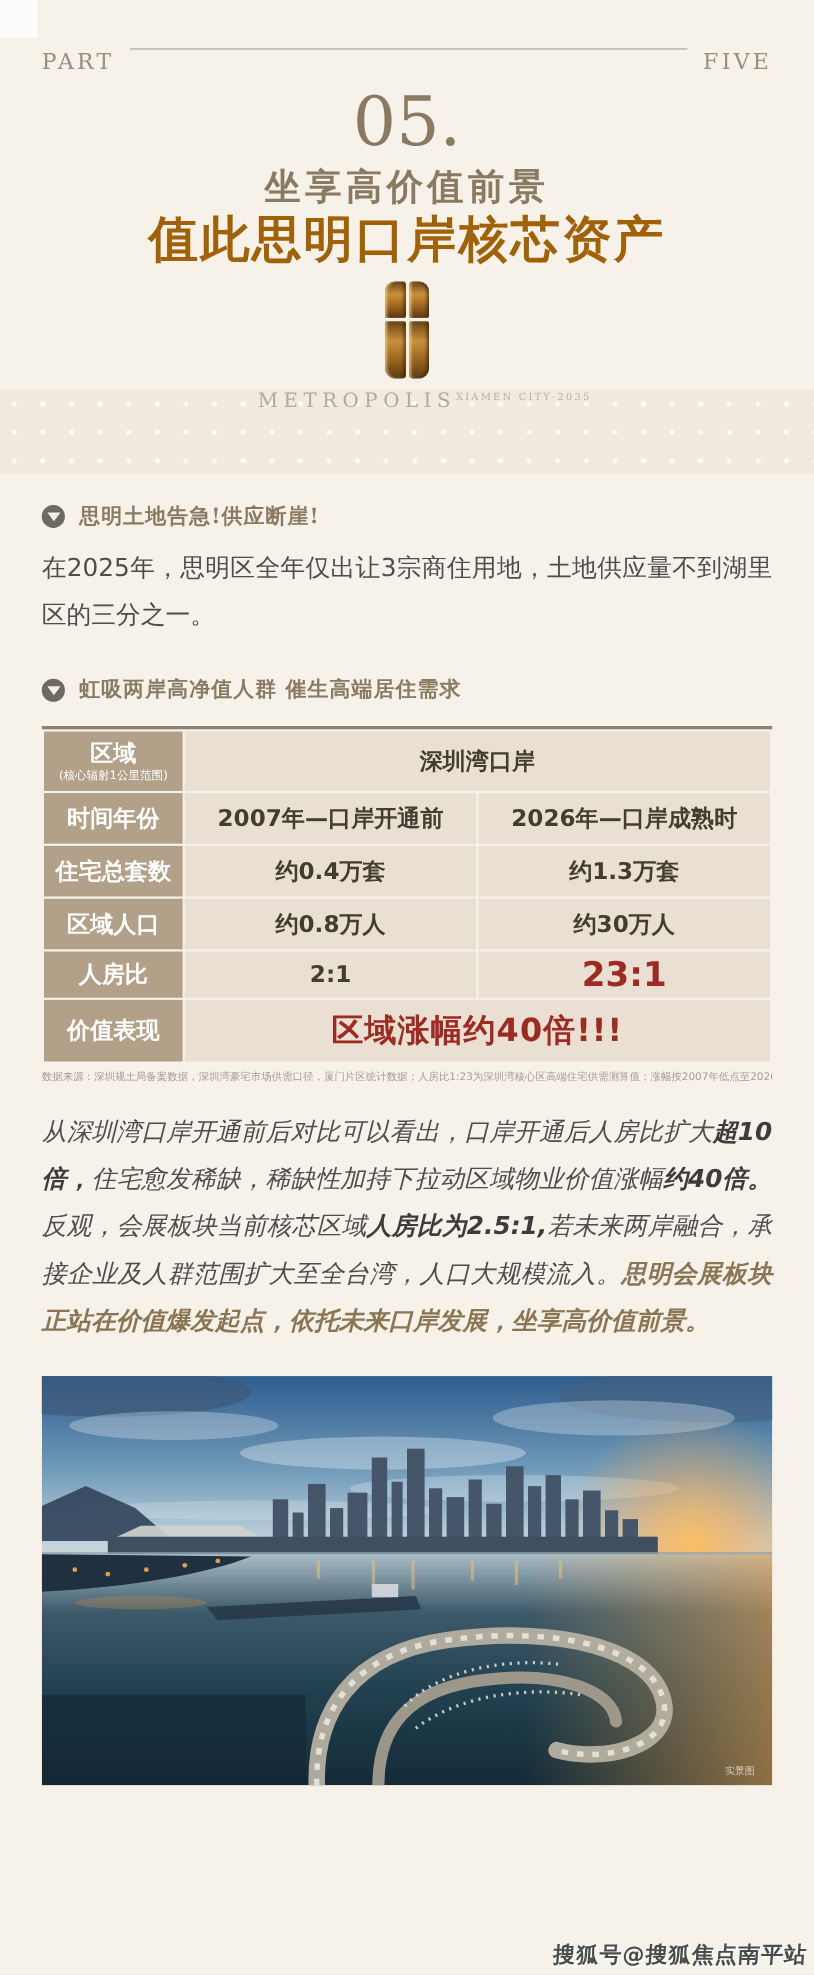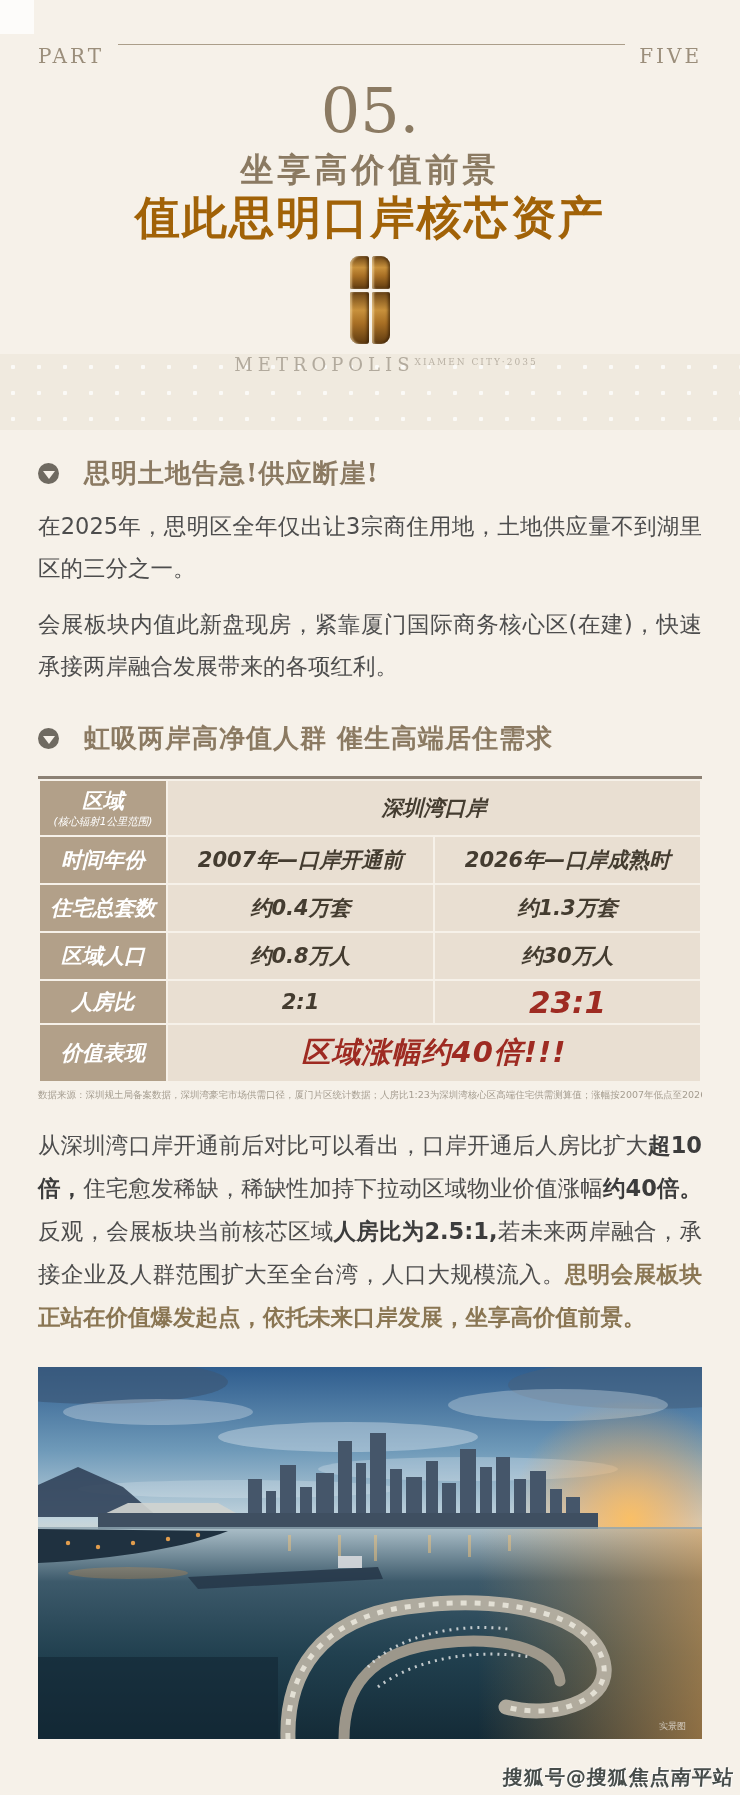--- a/index.html
+++ b/index.html
@@ -40,43 +40,43 @@
     background-image:radial-gradient(circle,rgba(255,255,255,.75) 2px,transparent 2.5px);
     background-size:26px 26px;
     display:flex;flex-direction:row;align-items:flex-start;justify-content:center;padding-left:32px;}
   .brand-name{font-family:"DejaVu Serif","Liberation Serif",serif;font-size:18px;
     letter-spacing:5px;color:#b2aa9d;}
   .brand-tagline{margin-top:3px;font-family:"DejaVu Serif","Liberation Serif",serif;
     font-size:9px;letter-spacing:2px;color:#bab2a5;}
 
   
   .content{padding:0 38px;}
-  .sec-head{margin:26px 0 0;display:flex;align-items:center;gap:25px;
+  .sec-head{margin:26px 0 0;display:flex;align-items:center;gap:13px;
     font-family:"DejaVu Serif","Liberation Serif",serif;
-    font-size:26px;color:#8b7a62;font-weight:700;letter-spacing:1px;}
+    font-size:19px;color:#8b7a62;font-weight:700;letter-spacing:1px;}
   .sec-head.mt-lg{margin-top:34px;}
   .bullet{flex:0 0 auto;width:21px;height:21px;border-radius:50%;background:#6f6a61;position:relative;}
   .bullet::after{content:"";position:absolute;left:50%;top:50%;transform:translate(-50%,-38%);
     border:6px solid transparent;border-top:8px solid #f6f1e9;border-bottom:0;}
   .body-p{margin:14px 0 0;font-size:22.5px;line-height:42px;color:#4d4d4d;text-align:justify;}
 
   
   .table-wrap{margin-top:20px;border-top:3px solid #8c8174;}
-  table.compare{width:100%;border-collapse:separate;border-spacing:2px;font-style:italic;}
+  table.compare{width:100%;border-collapse:separate;border-spacing:2px;}
   table.compare th,table.compare td{text-align:center;vertical-align:middle;}
   th.rlabel{width:122px;background:#b2a089;color:#ffffff;font-weight:700;
     font-size:21px;padding:8px 2px;line-height:1.15;}
   th.rlabel .sub{display:block;font-size:10.5px;font-weight:400;letter-spacing:0;margin-top:2px;}
   td.cell{background:#e9dfd2;color:#443c30;font-weight:700;font-size:21px;padding:9px 4px;}
   td.cell.big-red{color:#9e2b22;font-size:31px;line-height:1.1;padding:2px 4px;}
   td.cell.red-span{color:#9e2b22;font-size:29px;letter-spacing:1px;padding:8px 20px;}
   .footnote{margin-top:6px;font-size:9.5px;color:#a59d90;white-space:nowrap;overflow:hidden;}
 
   
-  .analysis{margin-top:22px;font-size:22.5px;line-height:43px;color:#4d4d4d;text-align:justify;}
+  .analysis{margin-top:22px;font-size:22.5px;line-height:43px;color:#4d4d4d;text-align:justify;font-style:italic;}
   .analysis .b{font-weight:700;color:#3c3c3c;}
   .analysis .gold{font-weight:700;color:#8a7653;}
 
   
   .photo{margin-top:28px;height:372px;line-height:0;}
   .photo svg{width:100%;height:100%;display:block;}
 
   
   .sohu-watermark{position:absolute;right:6px;bottom:4px;
     font-size:20px;font-weight:700;letter-spacing:1px;color:#474d4b;
@@ -114,21 +114,20 @@
   </div>
 
   <div class="content">
 
     <h2 class="sec-head">
       <span class="bullet"></span>
       <span>思明土地告急!供应断崖!</span>
     </h2>
     <p class="body-p">在2025年，思明区全年仅出让3宗商住用地，土地供应量不到湖里区的三分之一。</p>
 
-    <p class="body-p">会展板块内值此新盘现房，紧靠厦门国际商务核心区(在建)，快速承接两岸融合发展带来的各项红利。</p>
 
     <h2 class="sec-head mt-lg">
       <span class="bullet"></span>
       <span>虹吸两岸高净值人群 催生高端居住需求</span>
     </h2>
 
     <div class="table-wrap">
       <table class="compare">
         <tbody>
           <tr>

